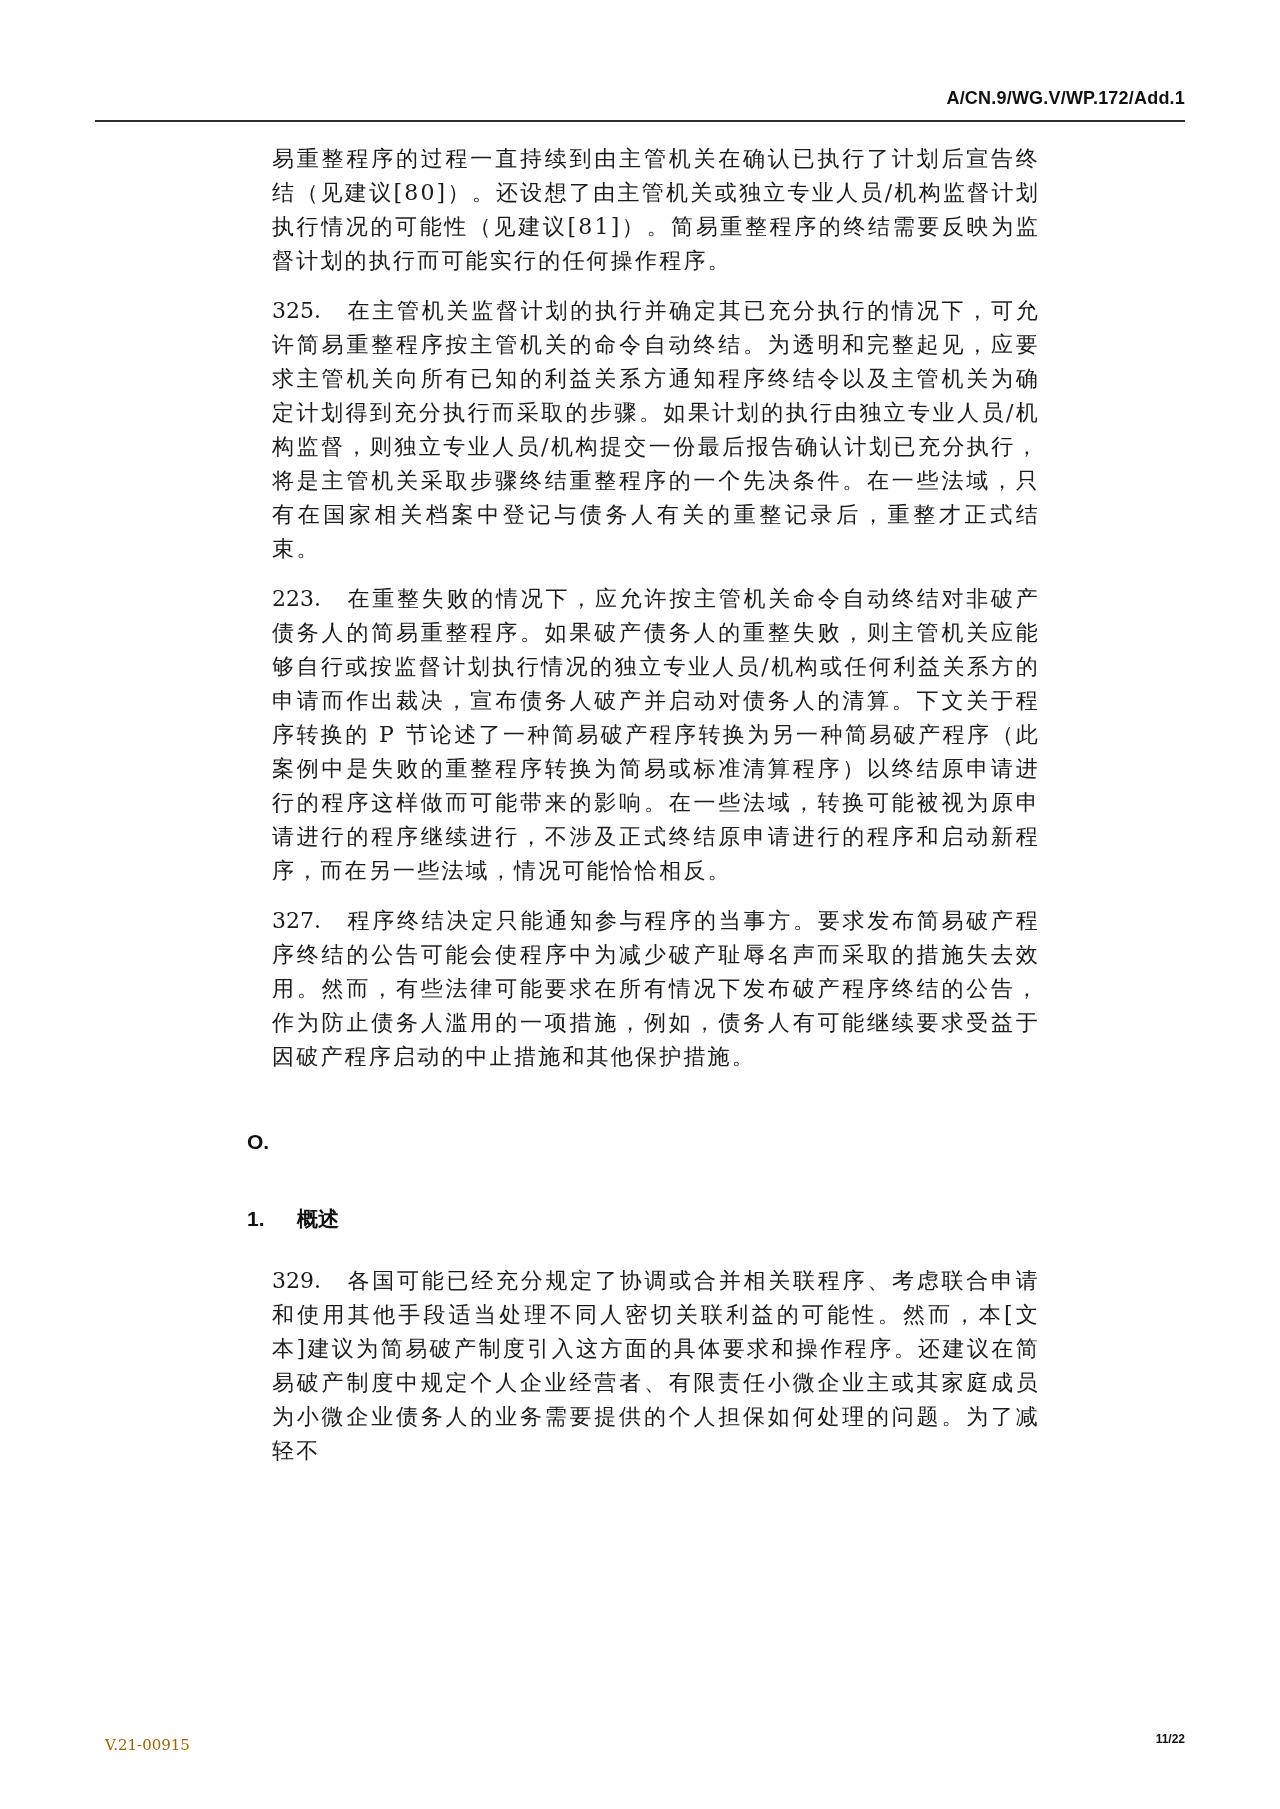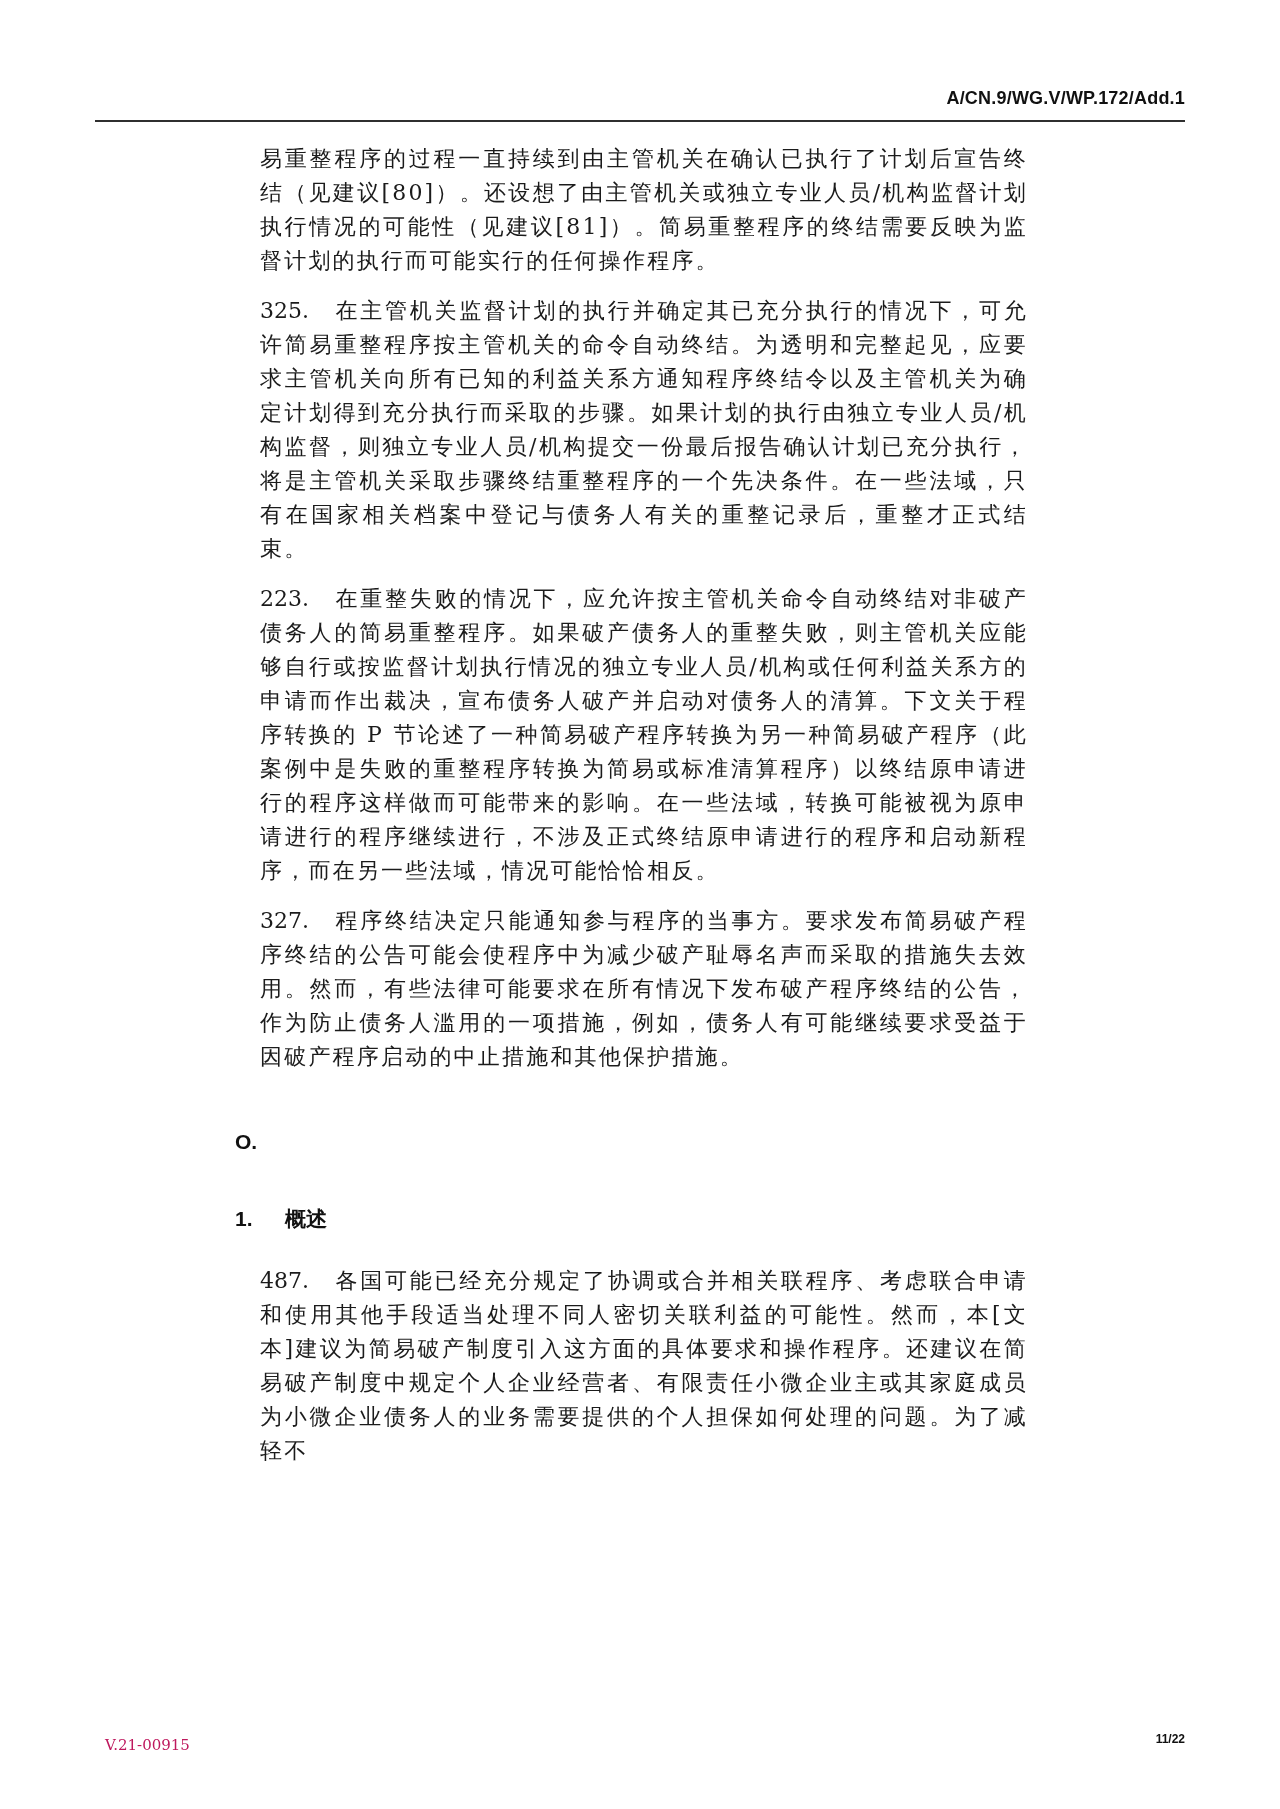--- a/index.html
+++ b/index.html
@@ -29,21 +29,21 @@
   .header-rule {
     position: absolute;
     top: 120px;
     left: 95px;
     right: 95px;
     border-top: 2px solid #2f2f2f;
     height: 0;
   }
   .content {
     position: absolute;
-    left: 235px;
+    left: 247px;
     top: 142px;
     width: 793px;
   }
   .body-para {
     margin: 0 0 16px 25px;
     width: 768px;
     font-family: "DejaVu Serif", "Liberation Serif", serif;
     font-size: 22px;
     line-height: 34px;
     letter-spacing: 0.1em;
@@ -77,21 +77,21 @@
   }
   .subsection-heading .num {
     flex: 0 0 50px;
   }
   .doc-footer-left {
     position: absolute;
     left: 105px;
     top: 1736px;
     font-family: "DejaVu Serif", "Liberation Serif", serif;
     font-size: 15px;
-    color: #be185d;
+    color: #a16207;
   }
   .doc-footer-right {
     position: absolute;
     right: 95px;
     top: 1732px;
     font-family: "Liberation Sans", sans-serif;
     font-weight: bold;
     font-size: 12px;
     color: #111;
   }
@@ -119,20 +119,20 @@
     <div class="section-heading">
       <span class="num">O.</span>
     </div>
 
     <div class="subsection-heading">
       <span class="num">1.</span>
       <span>概述</span>
     </div>
 
 
-    <p class="body-para"><span class="para-num">487.</span><span>各国可能已经充分规定了协调或合并相关联程序、考虑联合申请和使用其他手段适当处理不同人密切关联利益的可能性。然而，本[文本]建议为简易破产制度引入这方面的具体要求和操作程序。还建议在简易破产制度中规定个人企业经营者、有限责任小微企业主或其家庭成员为小微企业债务人的业务需要提供的个人担保如何处理的问题。为了减轻不</span></p>
+    <p class="body-para"><span class="para-num">329.</span><span>各国可能已经充分规定了协调或合并相关联程序、考虑联合申请和使用其他手段适当处理不同人密切关联利益的可能性。然而，本[文本]建议为简易破产制度引入这方面的具体要求和操作程序。还建议在简易破产制度中规定个人企业经营者、有限责任小微企业主或其家庭成员为小微企业债务人的业务需要提供的个人担保如何处理的问题。为了减轻不</span></p>
 
   </div>
 
   <div class="doc-footer-left">V.21-00915</div>
   <div class="doc-footer-right">11/22</div>
 
 </div>
 
 </body></html>

